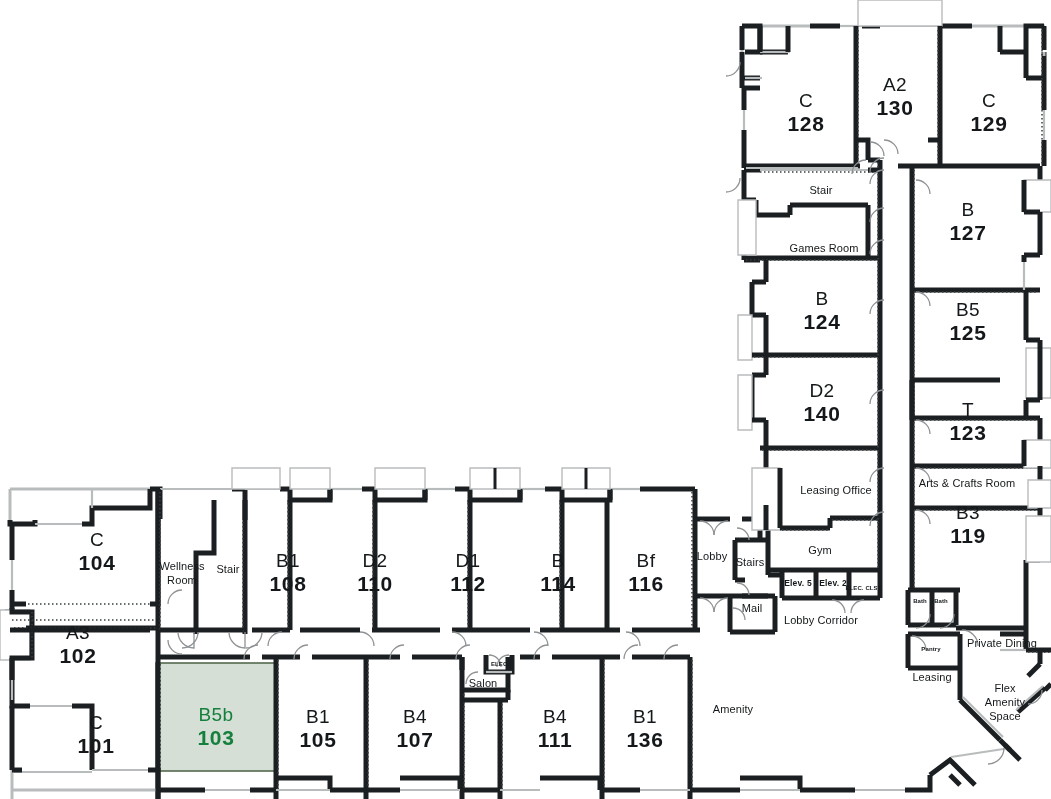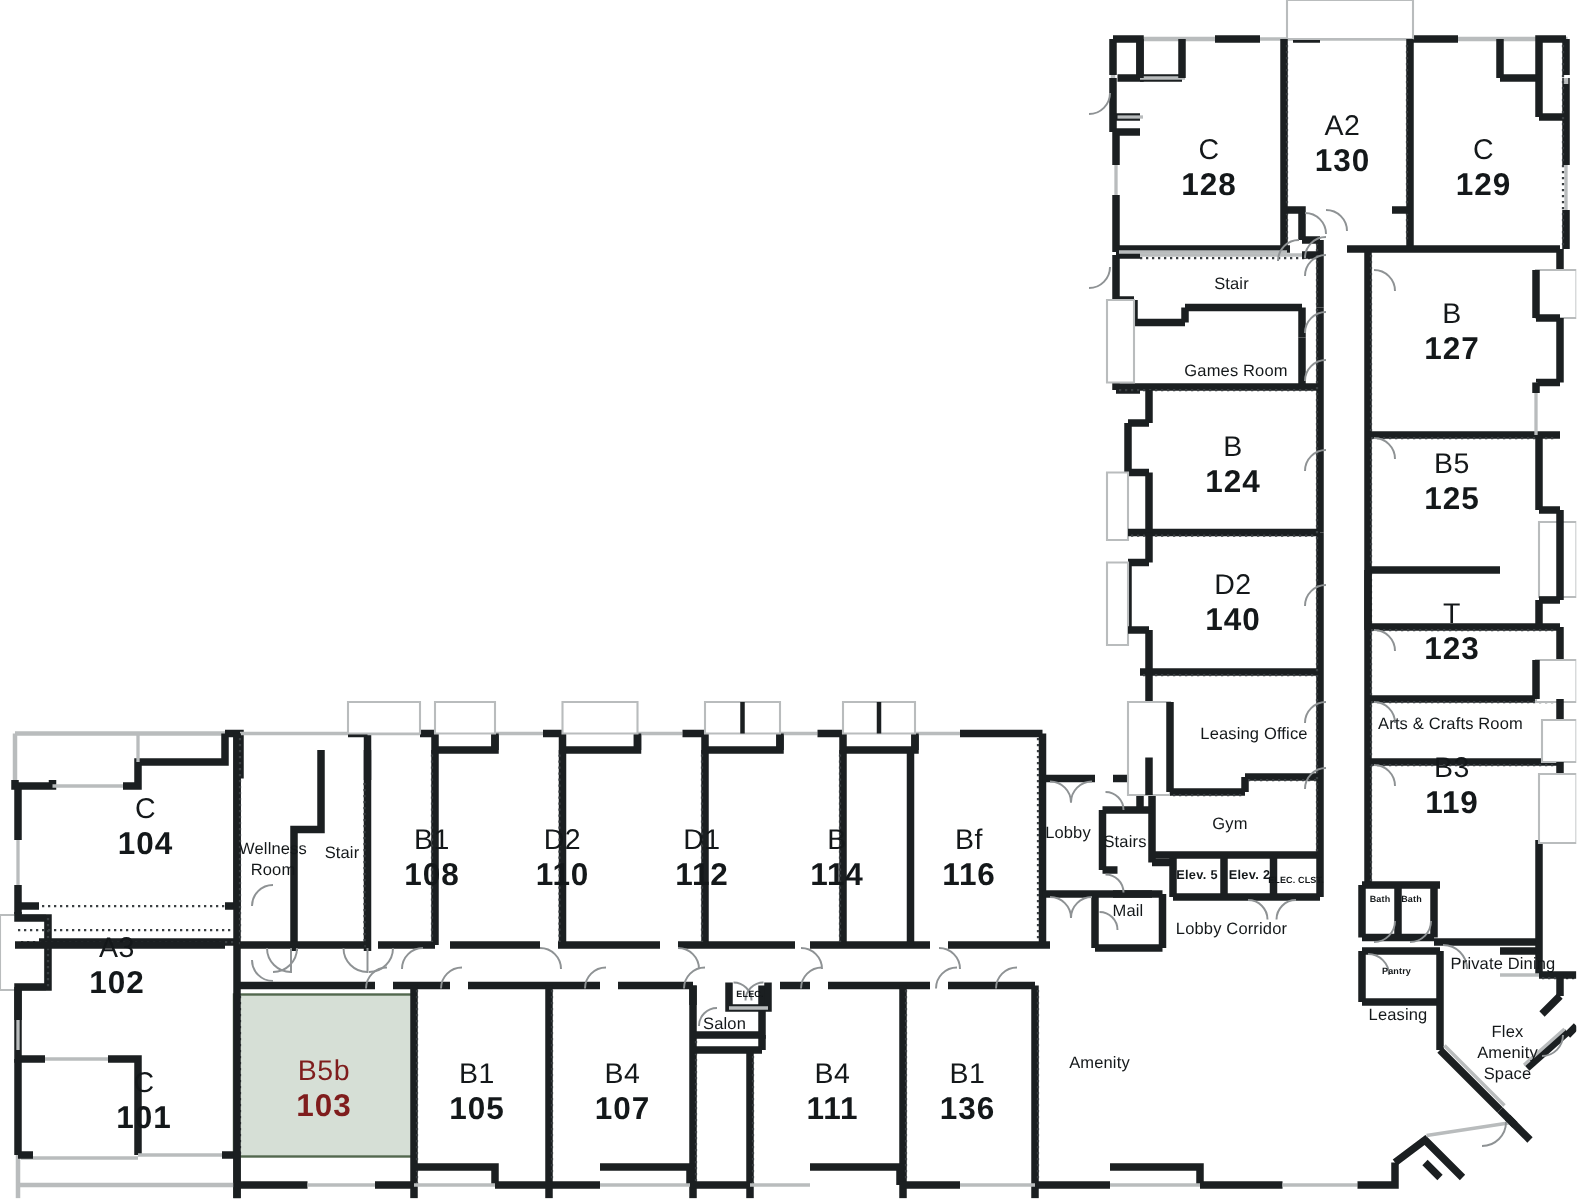--- a/index.html
+++ b/index.html
@@ -35,21 +35,21 @@
     color:#14181a;
   }
   .unit .u-num{
     display:block;
     font-size:21px;
     font-weight:700;
     letter-spacing:.6px;
     color:#14181a;
     margin-top:1px;
   }
-  .unit.sel .u-type,.unit.sel .u-num{color:#7f1d1d;}
+  .unit.sel .u-type,.unit.sel .u-num{color:#15803d;}
 
   .room{
     font-size:12.5px;
     font-weight:400;
     letter-spacing:.1px;
     color:#14181a;
   }
   .room.sm{font-size:11px;}
   .room.xs{font-size:8.5px;font-weight:700;letter-spacing:.2px;}
   .room.tiny{font-size:6px;font-weight:700;letter-spacing:.1px;}

